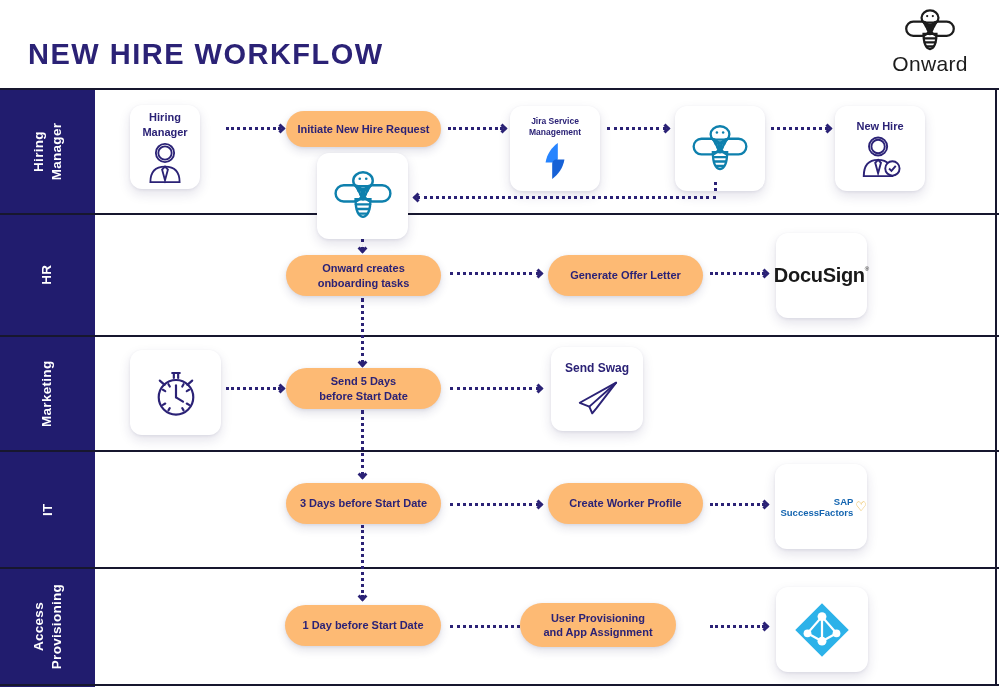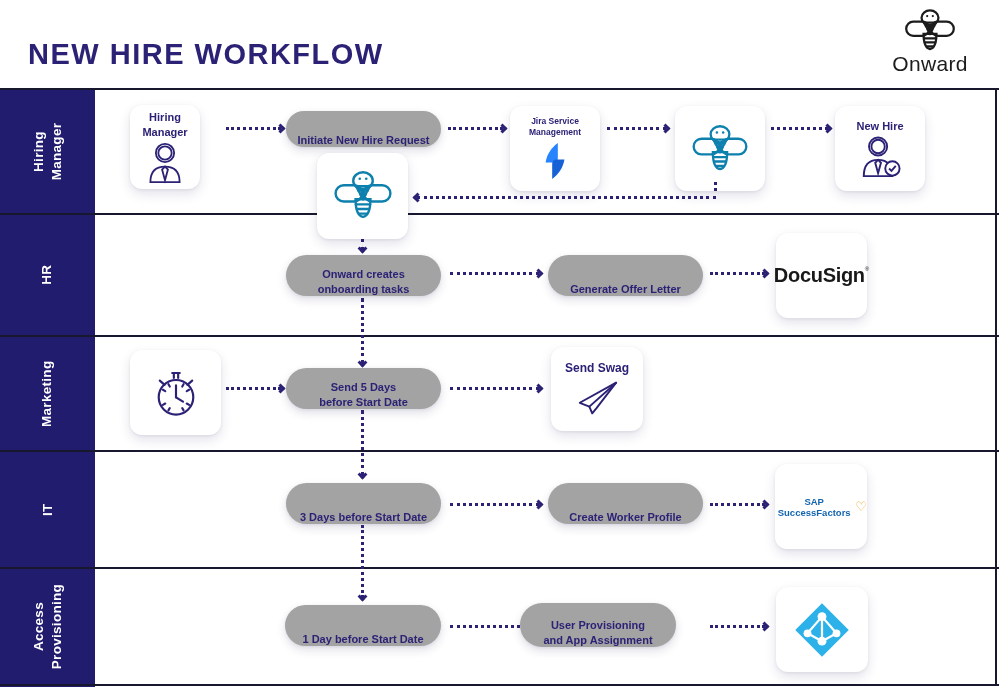--- a/index.html
+++ b/index.html
@@ -14,27 +14,27 @@
   
   .board { position:relative; width:999px; height:599px; }
   .sidebar { position:absolute; left:0; top:0; width:95px; height:599px; background:#211c6e; z-index:1; }
   .sep { position:absolute; left:0; width:999px; height:2px; background:#17172e; z-index:3; }
   .vborder { position:absolute; left:995px; top:0; width:2px; height:598px; background:#17172e; z-index:3; }
   .lane-label-box { position:absolute; left:0; width:95px; display:flex; align-items:center; justify-content:center; z-index:2; }
   .lane-label { transform:rotate(-90deg); color:#ffffff; font-size:13.5px; font-weight:700; letter-spacing:.3px; text-align:center; white-space:pre-line; line-height:1.3; }
 
   
   .card { position:absolute; background:#fff; border-radius:12px; box-shadow:0 5px 12px rgba(35,32,90,.13), 0 1px 3px rgba(35,32,90,.08); display:flex; flex-direction:column; align-items:center; justify-content:center; gap:3px; z-index:4; text-align:center; }
-  .pill { position:absolute; background:#a3a3a3; border-radius:24px; box-shadow:0 4px 10px rgba(35,32,90,.14), 0 1px 3px rgba(35,32,90,.08); display:flex; align-items:flex-end; justify-content:center; z-index:4; text-align:center; }
+  .pill { position:absolute; background:#fdba74; border-radius:24px; box-shadow:0 4px 10px rgba(35,32,90,.14), 0 1px 3px rgba(35,32,90,.08); display:flex; align-items:center; justify-content:center; z-index:4; text-align:center; }
   .nlabel { color:#2b2276; font-size:11px; font-weight:700; line-height:1.3; white-space:pre-line; }
   .jira-label { font-size:8.5px; }
   .docusign-label { color:#191919; font-size:20px; font-weight:800; letter-spacing:-.3px; }
   .reg { color:#191919; font-size:6px; vertical-align:top; line-height:1; margin-top:2px; }
   .sap-row { display:flex; align-items:center; gap:2px; }
-  .sap-label { color:#1465b0; font-size:9.5px; font-weight:700; }
+  .sap-label { color:#1465b0; font-size:9.5px; font-weight:700;text-align:right; }
   .sap-heart { color:#e9b33d; font-size:13px; line-height:1; }
 
   
   .h-arrow { position:absolute; display:flex; align-items:center; height:12px; z-index:4; }
   .h-arrow .hline { flex:1; border-top:3px dotted #2b2276; height:0; }
   .v-arrow { position:absolute; display:flex; flex-direction:column; align-items:center; width:12px; z-index:4; }
   .v-arrow .vline { flex:1; border-left:3px dotted #2b2276; width:0; }
   .vstub { position:absolute; width:0; border-left:3px dotted #2b2276; z-index:4; }
   .head { width:7px; height:7px; border-top:3px solid #2b2276; border-right:3px solid #2b2276; flex:none; }
   .head.right { transform:rotate(45deg); margin-left:-4px; }

